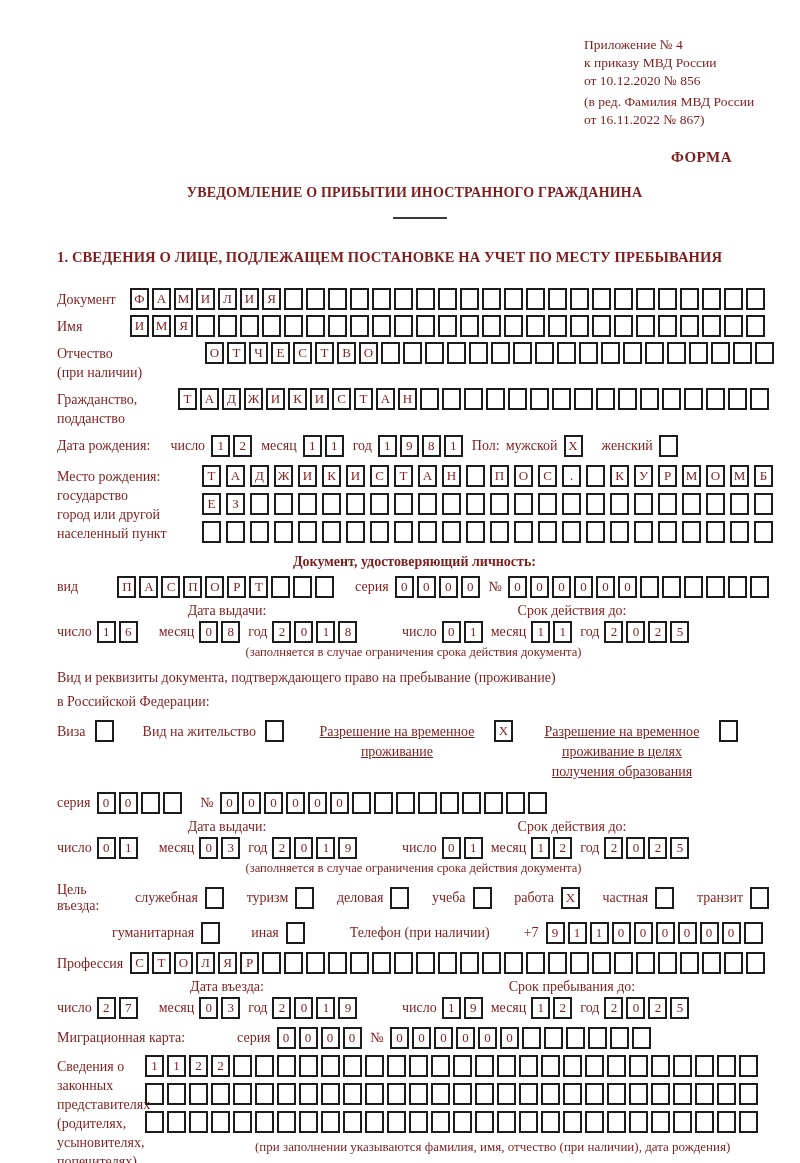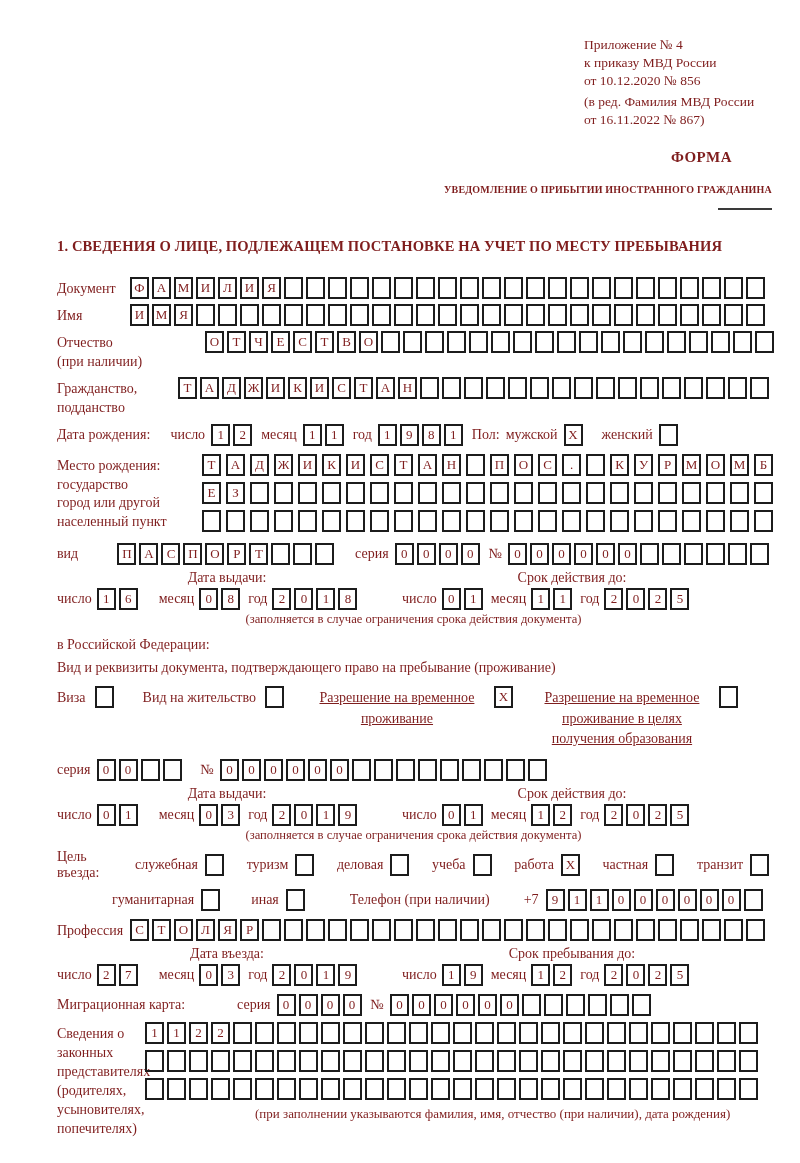--- a/index.html
+++ b/index.html
@@ -6,21 +6,21 @@
   html,body { background:#ffffff; }
   .page {
     width:800px; height:1163px; background:#fff; color:#7f1d1d;
     font-family:"Liberation Serif","DejaVu Serif",serif;
     padding:36px 28px 16px 57px; overflow:hidden; position:relative;
   }
   
   .annex { margin-left:auto; width:188px; font-size:13.5px; line-height:1.32; }
   .annex .gap-top { margin-top:4px; }
   .form-word { text-align:right; font-weight:bold; font-size:15px; margin:20px 40px 0 0; letter-spacing:.5px; }
-  .title { text-align:right; font-weight:bold; font-size:10px; margin-top:16px; line-height:1.55; letter-spacing:.2px; }
+  .title { text-align:center; font-weight:bold; font-size:14px; margin-top:16px; line-height:1.55; letter-spacing:.2px; }
   .blank-line { display:inline-block; width:54px; border-bottom:2.5px solid #3a3a3a; height:12px; margin-left:10px; }
   .section-heading { font-weight:bold; font-size:14.6px; margin-top:24px; white-space:nowrap; letter-spacing:.1px; }
   
   .frows { margin-top:22px; }
   .frow { display:flex; align-items:flex-start; margin-bottom:5px; }
   .flabel { font-size:14px; line-height:1.35; padding-top:3px; flex-shrink:0; }
   .w73{width:73px} .w148{width:148px} .w121{width:121px} .w145{width:145px} .w88{width:88px} .w58{width:58px}
   .cells { display:flex; flex-wrap:nowrap; }
   .cell {
     display:inline-block; width:19px; height:22px; border:2px solid #1c1c1c;
@@ -326,20 +326,21 @@
             <span class="cell"></span>
             <span class="cell"></span>
             <span class="cell"></span>
             <span class="cell"></span>
             <span class="cell"></span>
             <span class="cell"></span>
           </div>
       </div>
     </div>
 
+    <div style="text-align:center; font-weight:bold; font-size:14px; margin:2px 0 6px 0">Документ, удостоверяющий личность:</div>
     <div class="frow inline">
       <span class="w58" style="display:inline-block">вид</span>
       <span class="cells">
           <span class="cell">П</span>
           <span class="cell">А</span>
           <span class="cell">С</span>
           <span class="cell">П</span>
           <span class="cell">О</span>
           <span class="cell">Р</span>
           <span class="cell">Т</span>
@@ -414,22 +415,22 @@
               <span class="cell">0</span>
               <span class="cell">2</span>
               <span class="cell">5</span>
             </span>
         </div>
       </div>
     </div>
     <div class="note-right">(заполняется в случае ограничения срока действия документа)</div>
 
     <div class="intro">
+      <div>Вид и реквизиты документа, подтверждающего право на пребывание (проживание)</div>
       <div>в Российской Федерации:</div>
-      <div>Вид и реквизиты документа, подтверждающего право на пребывание (проживание)</div>
     </div>
     <div class="options-row">
       <div class="opt">
         <span class="opt-label">Виза</span>
         <span class="cells">
             <span class="cell"></span>
           </span>
       </div>
       <div class="opt" style="margin-left:26px">
         <span class="opt-label">Вид на жительство</span>

